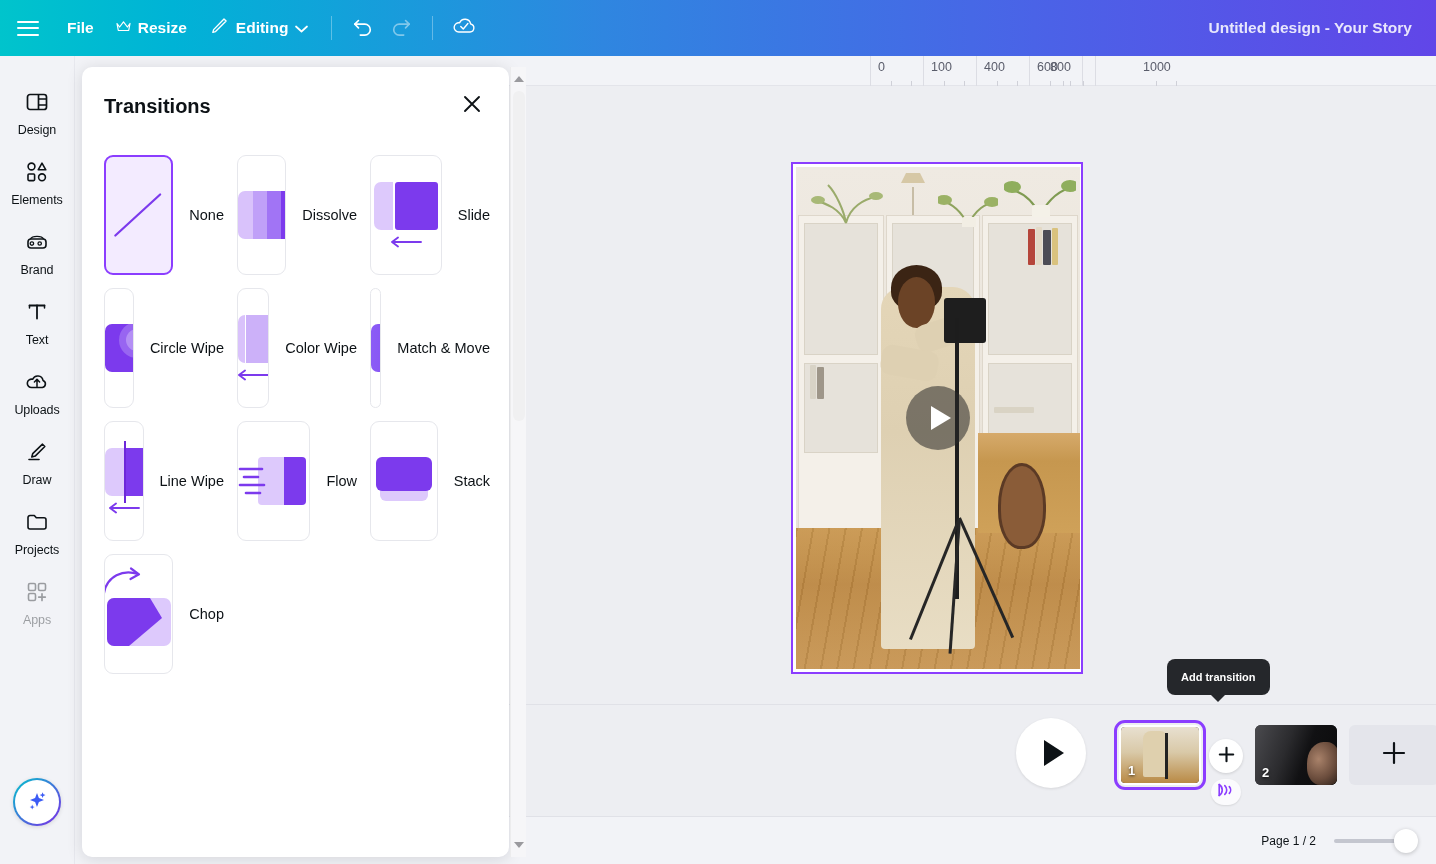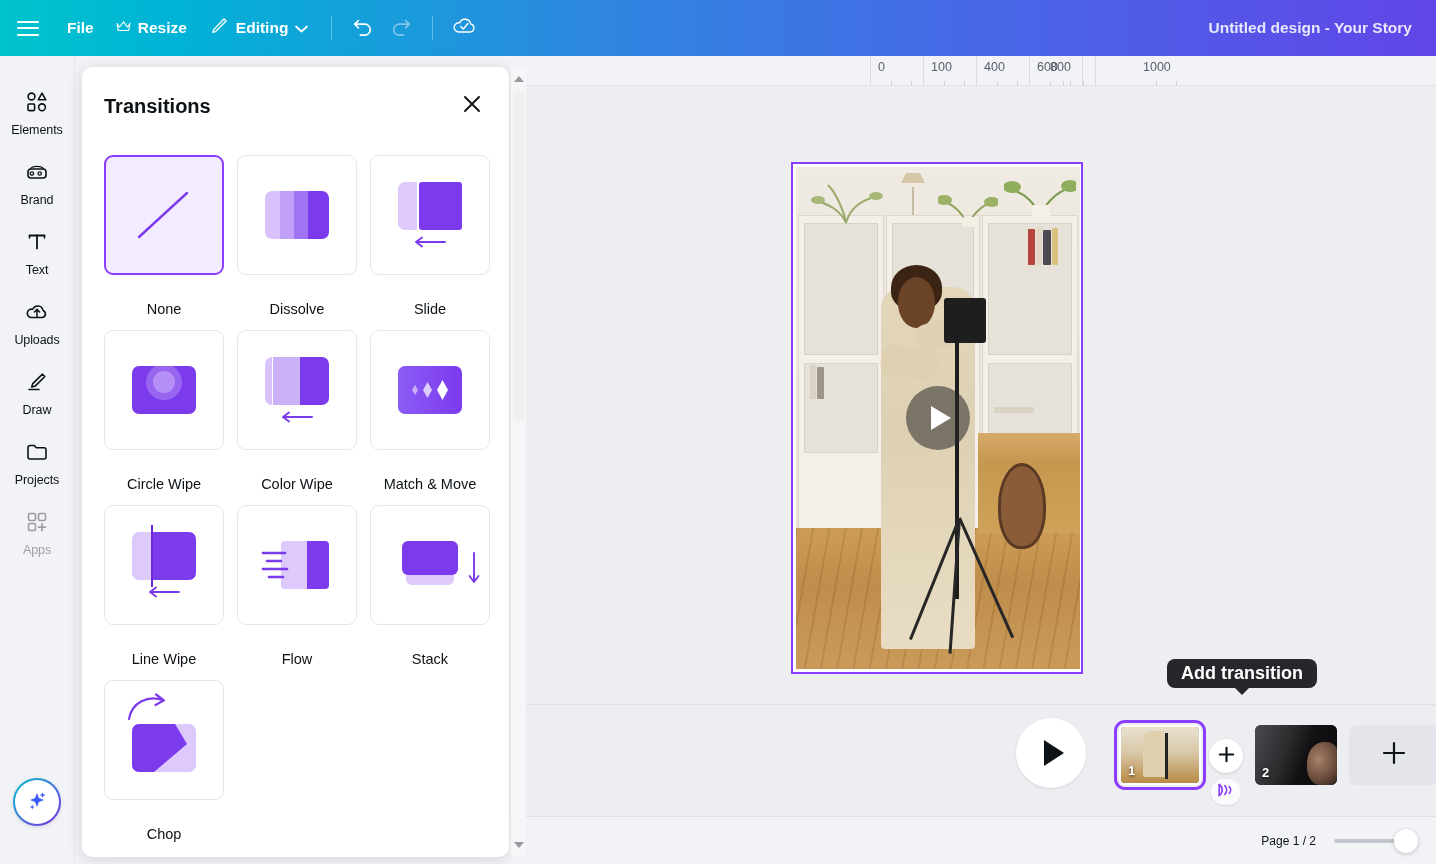--- a/index.html
+++ b/index.html
@@ -146,22 +146,22 @@
     position:absolute; top:34px; width:34px; height:34px; border-radius:50%;
     background:#fff; display:flex; align-items:center; justify-content:center; cursor:pointer;
     box-shadow:0 1px 3px rgba(0,0,0,0.14);
   }
   .trans-style-btn {
     position:absolute; top:74px; width:30px; height:26px; border-radius:13px;
     background:#fbfbfd; display:flex; align-items:center; justify-content:center; cursor:pointer;
     box-shadow:0 1px 2px rgba(0,0,0,0.10);
   }
   .tooltip {
-    position:absolute; background:#25272b; color:#fff; font-size:18px; font-weight:700;
-    padding:4px 14px; border-radius:8px; white-space:nowrap;
+    position:absolute; background:#25272b; color:#fff; font-size:11px; font-weight:700;
+    padding:12px 14px; border-radius:8px; white-space:nowrap;
   }
   .tooltip:after {
     content:""; position:absolute; left:50%; bottom:-7px; transform:translateX(-50%);
     border-left:8px solid transparent; border-right:8px solid transparent; border-top:8px solid #25272b;
   }
   .add-page-btn {
     position:absolute; top:20px; width:90px; height:60px; border-radius:6px;
     background:#e4e5eb; display:flex; align-items:center; justify-content:center; cursor:pointer;
   }
 
@@ -194,21 +194,21 @@
     display:flex; align-items:center; justify-content:space-between;
     padding:24px 22px 0 22px;
   }
   .panel-title { font-size:20px; font-weight:700; color:#0d1216; }
   .panel-close { width:30px; height:30px; display:flex; align-items:center; justify-content:center;
     cursor:pointer; border-radius:6px; }
   .grid {
     display:grid; grid-template-columns:repeat(3, 120px); gap:13px 13px;
     padding:34px 22px 30px 22px;
   }
-  .tile { width:120px; display:flex; flex-direction:column; align-items:center; gap:26px; cursor:pointer; }
+  .tile { width:120px; display:flex; flex-direction:row; align-items:center; gap:16px; cursor:pointer; }
   .tile-box {
     width:120px; height:120px; border-radius:9px; border:1px solid #e6e7ec; background:#fff;
     position:relative; display:flex; align-items:center; justify-content:center; overflow:hidden;
   }
   .tile.selected .tile-box { border:2.5px solid #8b3dff; background:#f3ebff; }
   .tile-label { font-size:14.5px; color:#0d1216; white-space:nowrap; }
 
   
   .art { position:relative; width:64px; height:48px; }
   .sw { position:absolute; top:0; height:48px; }
@@ -301,20 +301,30 @@
           <path d="M10.5 13.5 L13.2 16.2 L18.2 10.3" stroke="#fff" stroke-width="1.5" stroke-linecap="round" stroke-linejoin="round" fill="none"></path>
         </svg>
       </span>
     </div>
 
     <div class="tb-title">Untitled design - Your Story</div>
   </div>
 
   <div class="rail">
 
+    <div class="rail-item">
+      <span>
+        <svg width="24" height="24" viewBox="0 0 24 24" fill="none">
+          <rect x="2.5" y="4.5" width="19" height="15" rx="2.5" stroke="#0d1216" stroke-width="1.7"></rect>
+          <path d="M13.5 4.5 V19.5" stroke="#0d1216" stroke-width="1.7"></path>
+          <path d="M13.5 9 H21.5 M13.5 15 H21.5" stroke="#0d1216" stroke-width="1.3"></path>
+        </svg>
+      </span>
+      <span class="rail-label">Design</span>
+    </div>
 
     <div class="rail-item">
       <span>
         <svg width="24" height="24" viewBox="0 0 24 24" fill="none">
           <circle cx="6.5" cy="6.5" r="3.4" stroke="#0d1216" stroke-width="1.6"></circle>
           <path d="M17 3.2 L20.8 9.8 H13.2 Z" stroke="#0d1216" stroke-width="1.6" stroke-linejoin="round"></path>
           <rect x="3" y="14" width="6.6" height="6.6" rx="1" stroke="#0d1216" stroke-width="1.6"></rect>
           <circle cx="17" cy="17.3" r="3.4" stroke="#0d1216" stroke-width="1.6"></circle>
         </svg>
       </span>

